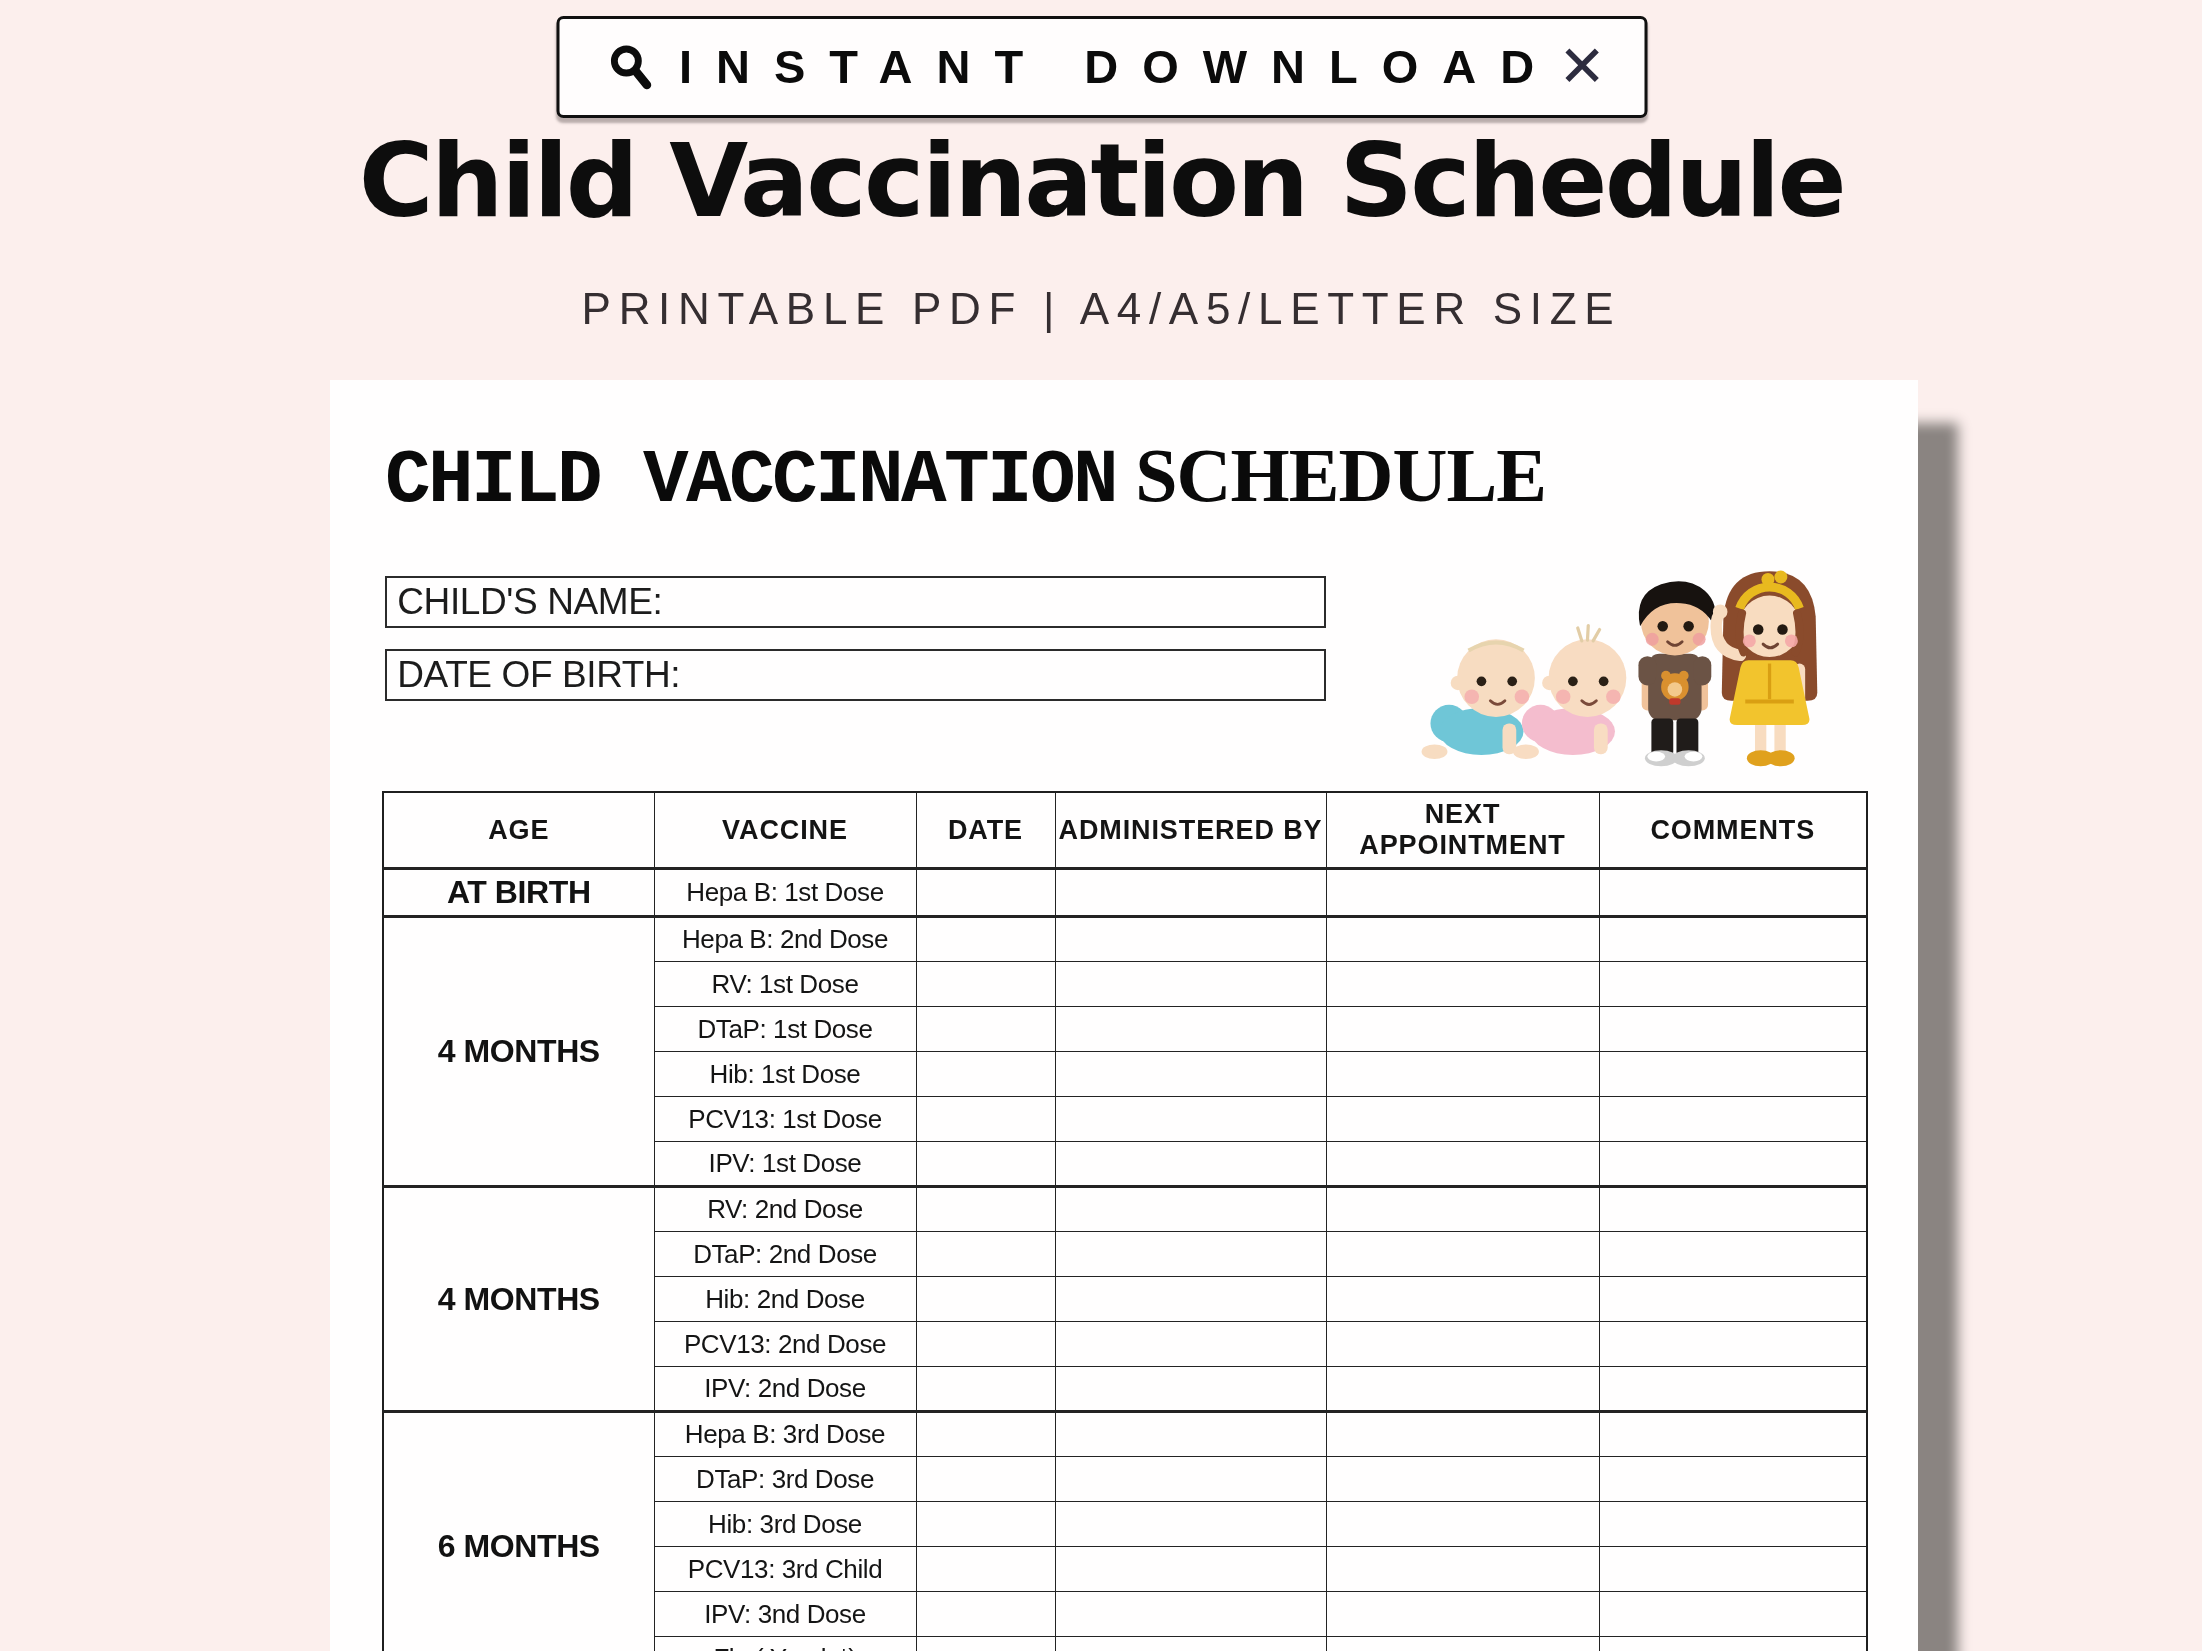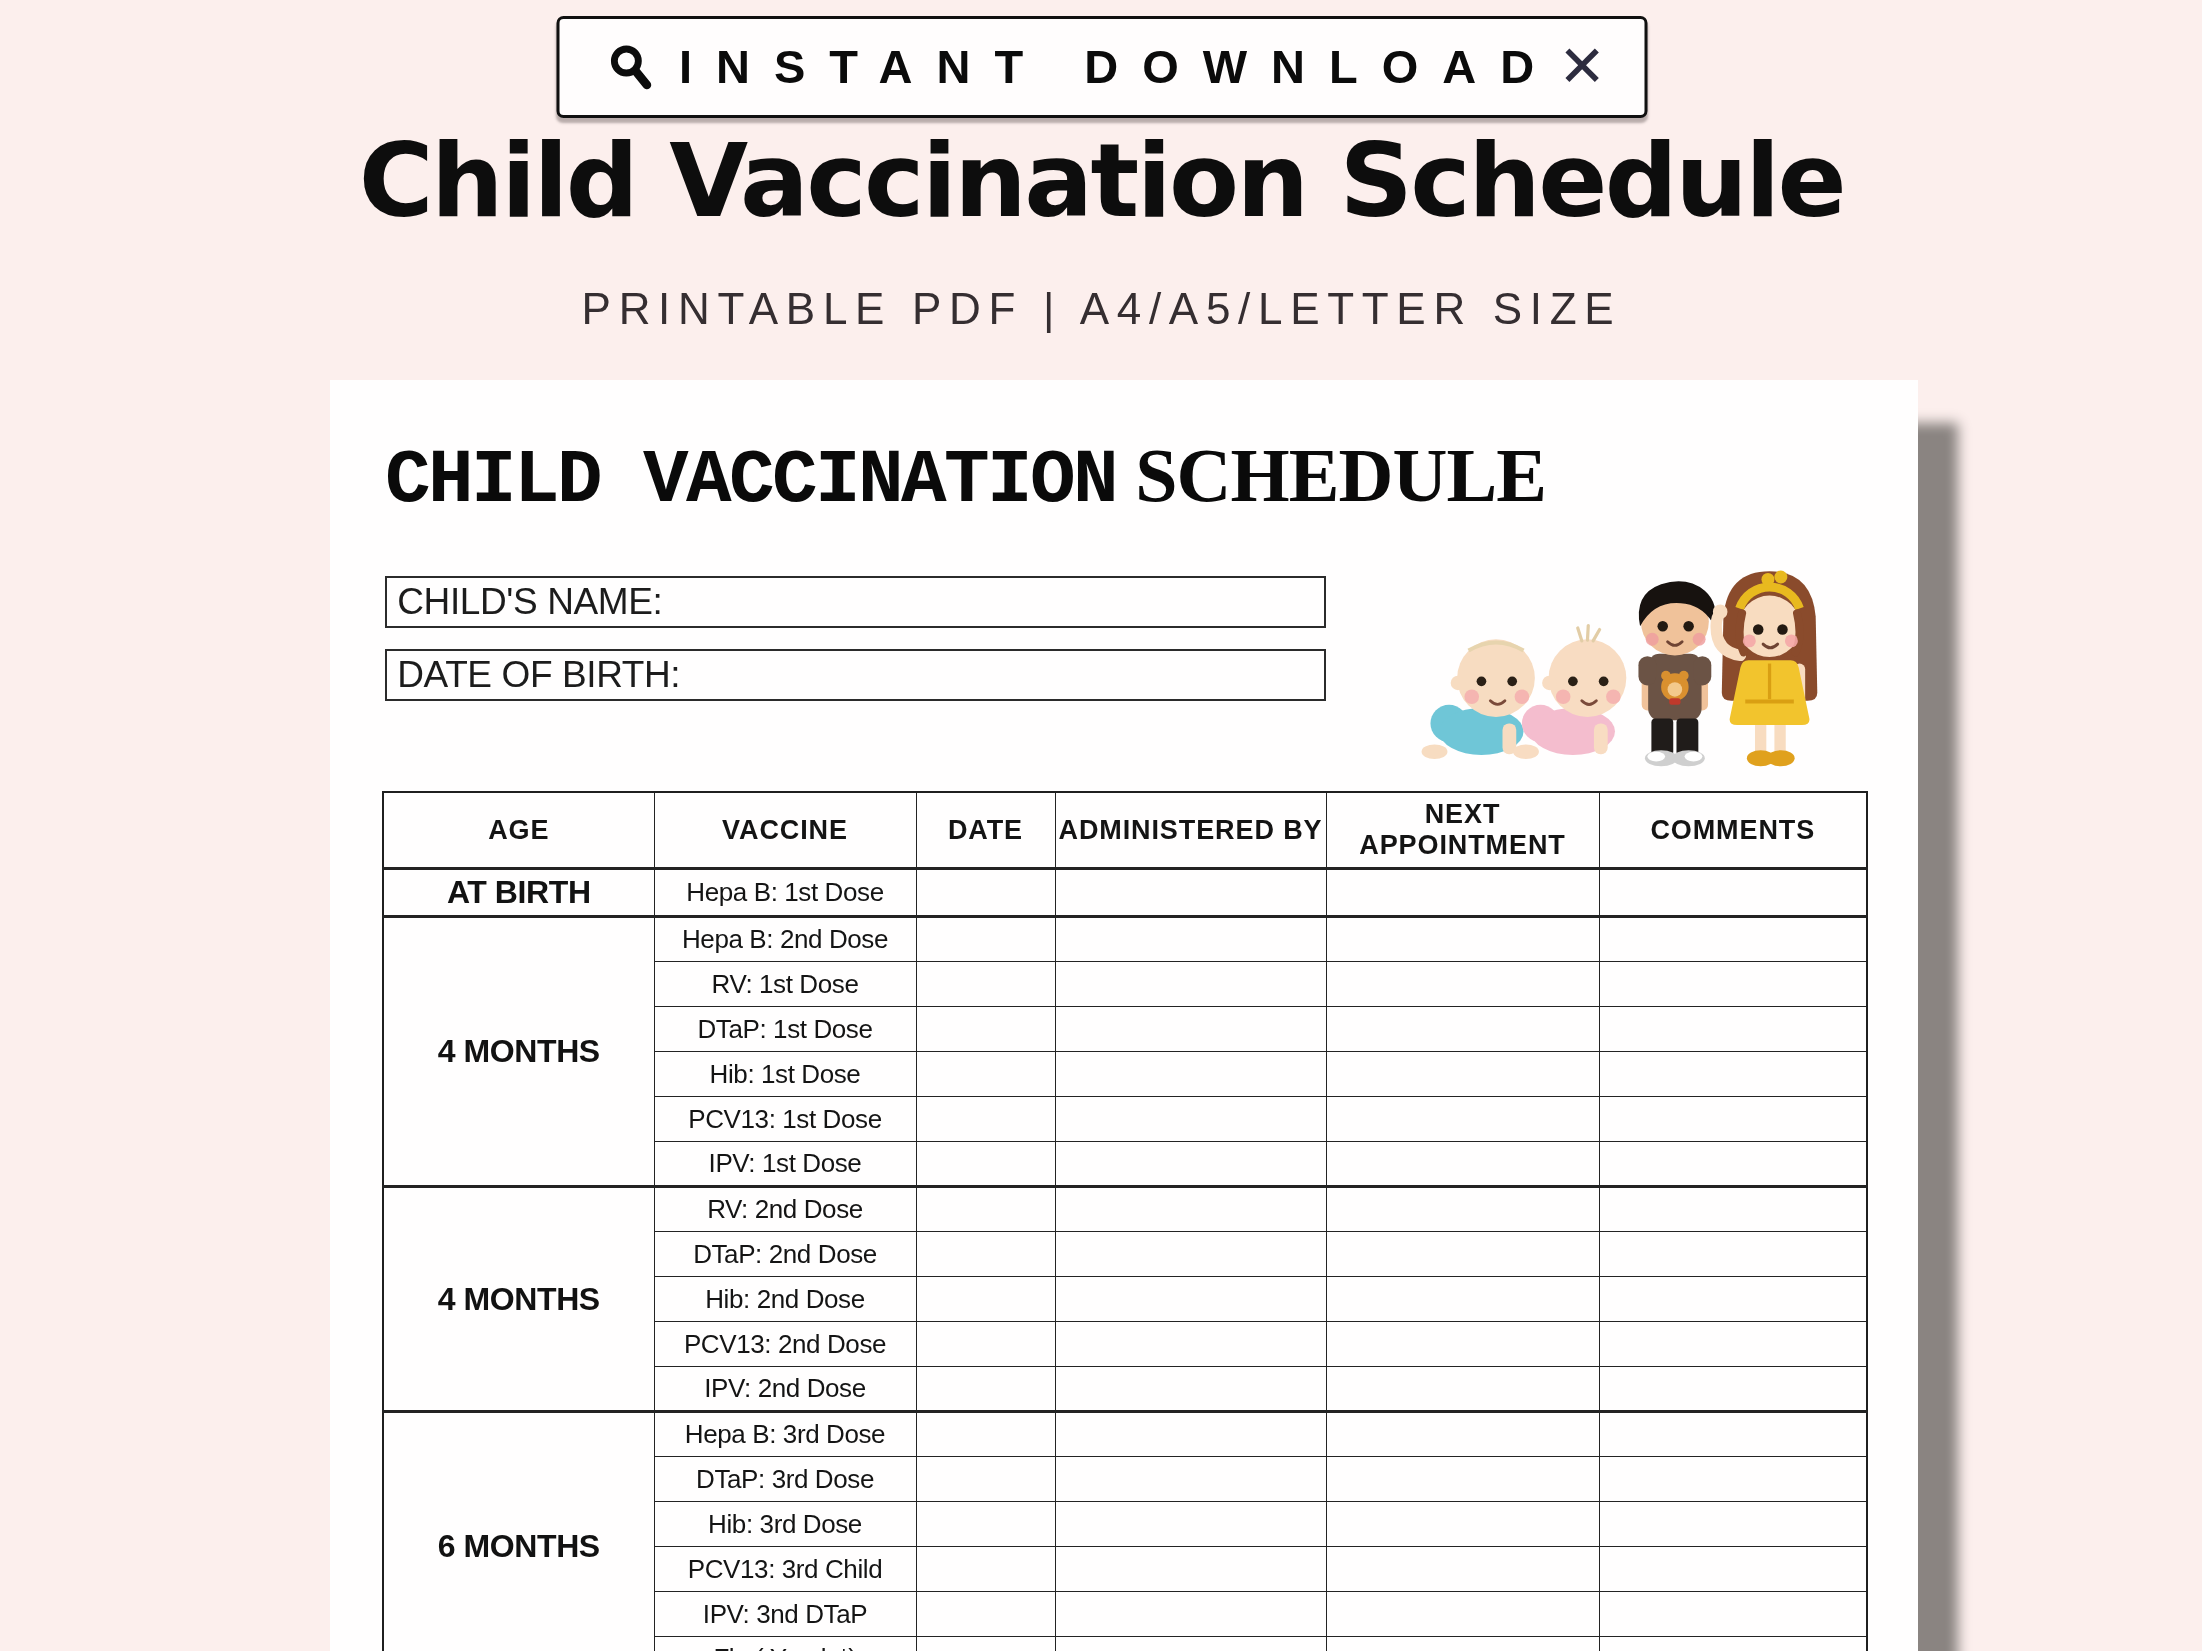--- a/index.html
+++ b/index.html
@@ -318,21 +318,21 @@
           <td></td>
         </tr>
         <tr>
           <td class="vaccine">PCV13: 3rd Child</td>
           <td></td>
           <td></td>
           <td></td>
           <td></td>
         </tr>
         <tr>
-          <td class="vaccine">IPV: 3nd DTaP</td>
+          <td class="vaccine">IPV: 3nd Dose</td>
           <td></td>
           <td></td>
           <td></td>
           <td></td>
         </tr>
         <tr>
           <td class="vaccine">Flu ( Yearly*)</td>
           <td></td>
           <td></td>
           <td></td>

